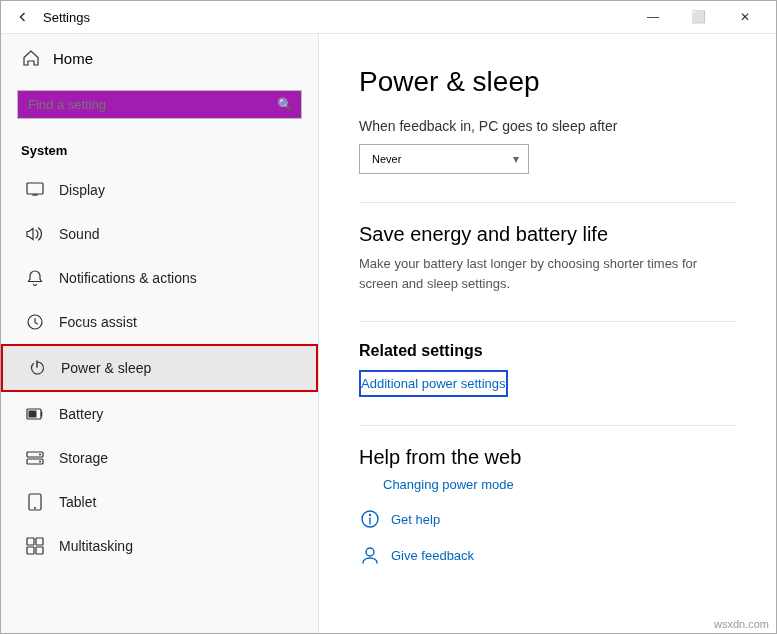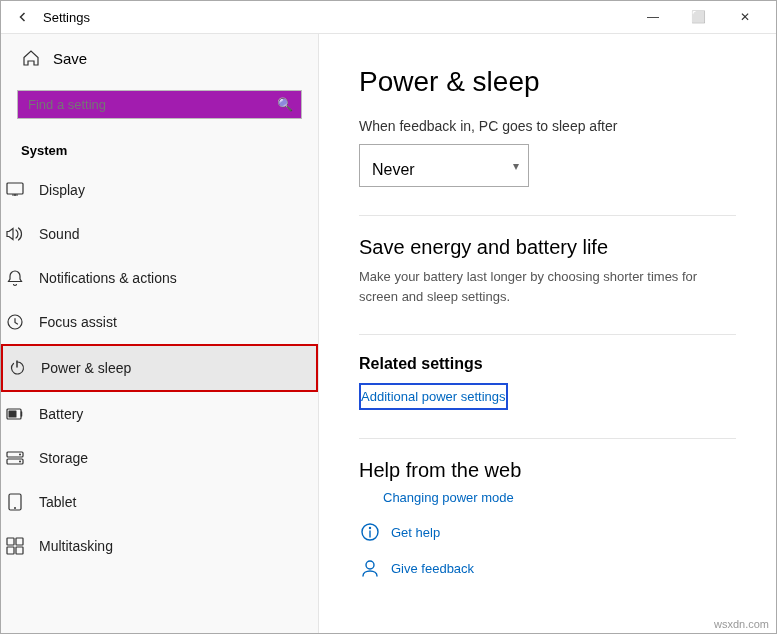--- a/index.html
+++ b/index.html
@@ -127,21 +127,21 @@
     .sidebar-section-title {
       padding: 8px 20px 10px;
       font-size: 13px;
       font-weight: 700;
       color: #000;
     }
 
     .sidebar-item {
       display: flex;
       align-items: center;
-      padding: 12px 4px;
+      padding: 12px 24px;
       cursor: pointer;
       gap: 14px;
       font-size: 14px;
       color: #222;
     }
     .sidebar-item.active {
       background: #e8e8e8;
       border: 2px solid #c00;
     }
 
@@ -181,22 +181,22 @@
 
     .dropdown-wrapper {
       position: relative;
       display: inline-block;
     }
     .dropdown-select {
       appearance: none;
       -webkit-appearance: none;
       background: #fff;
       border: 1px solid #aaa;
-      padding: 16px 40px 8px 12px;
-      font-size: 16px;
+      padding: 8px 40px 8px 12px;
+      font-size: 11px;
       min-width: 170px;
       cursor: pointer;
       outline: none;
     }
     .dropdown-arrow {
       position: absolute;
       right: 10px;
       top: 50%;
       transform: translateY(-50%);
       pointer-events: none;
@@ -298,21 +298,21 @@
 
   <div class="main-layout">
 
     <div class="sidebar">
       <div class="sidebar-home">
         <div class="sidebar-icon">
           <svg width="18" height="18" viewBox="0 0 18 18" fill="none">
             <path d="M2 8.5L9 2l7 6.5V16H12v-4H6v4H2z" stroke="#333" stroke-width="1.2" fill="none"></path>
           </svg>
         </div>
-        <span>Save</span>
+        <span>Home</span>
       </div>
 
       <div class="sidebar-search">
         <div class="sidebar-search-wrapper">
           <input type="text" placeholder="Find a setting" style="">
           <span class="sidebar-search-icon">🔍</span>
         </div>
       </div>
 
       <div class="sidebar-section-title">System</div>

